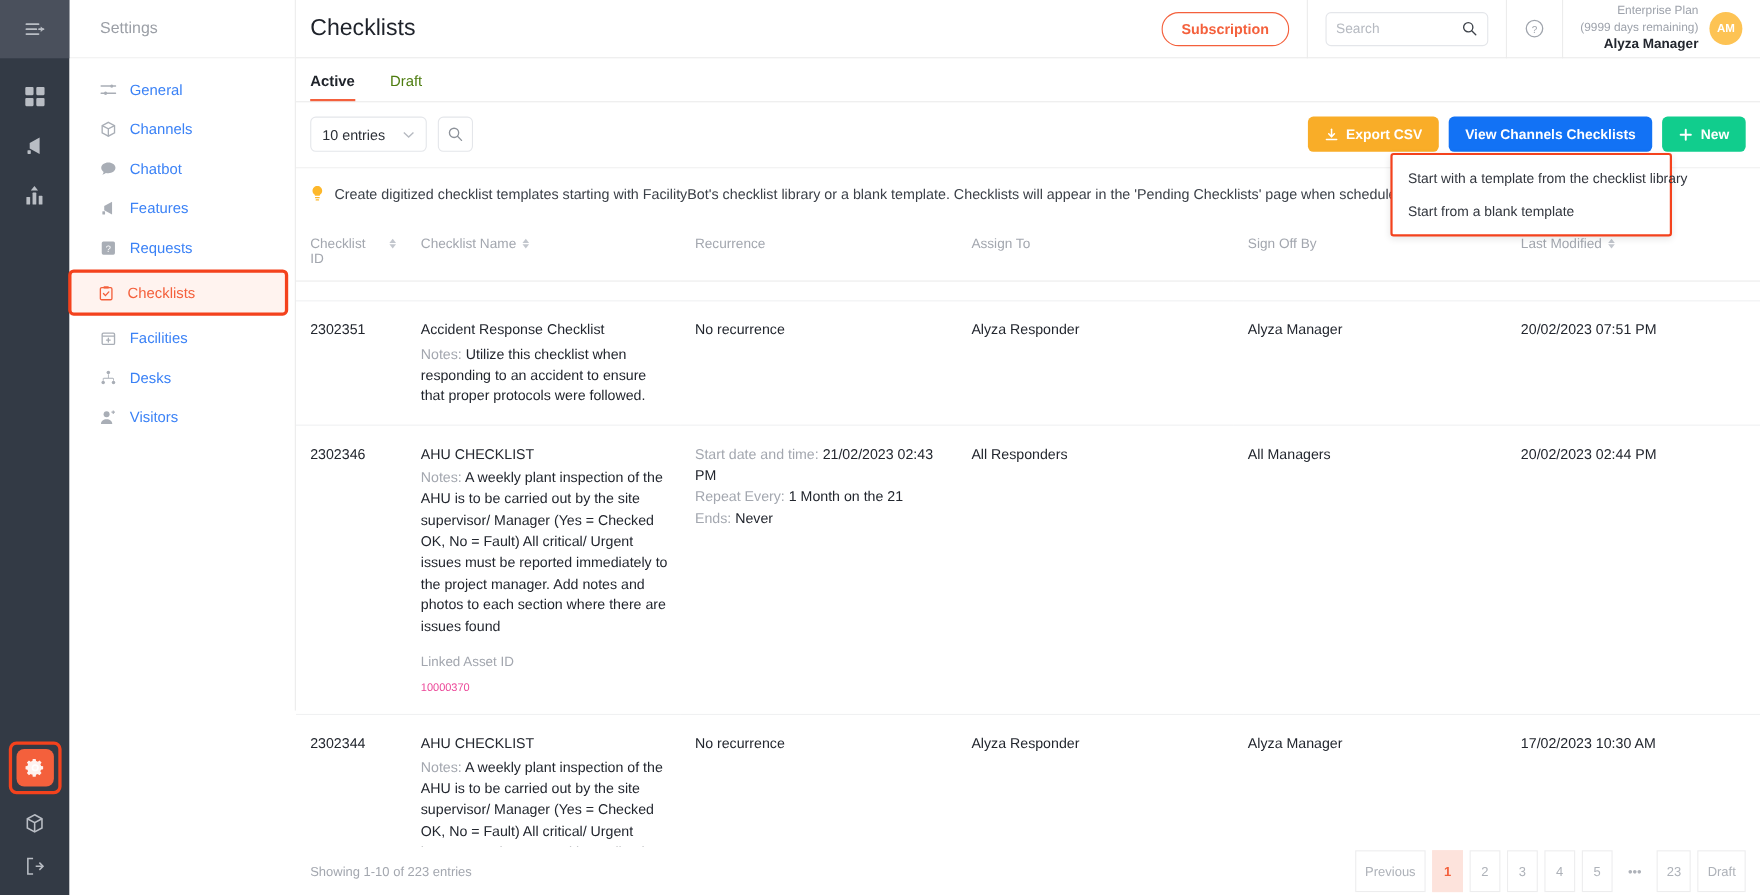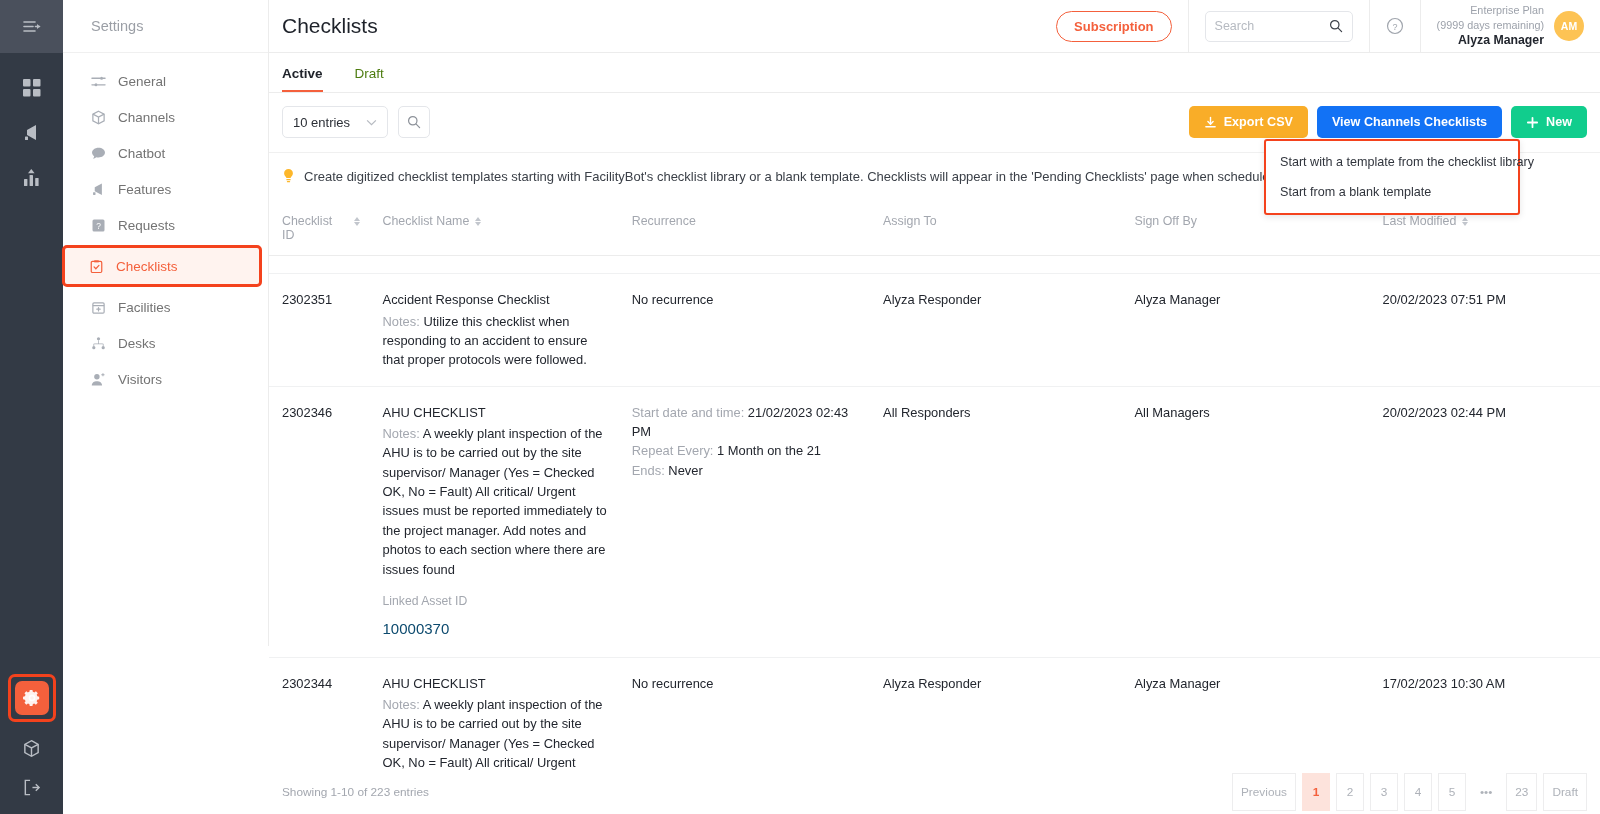--- a/index.html
+++ b/index.html
@@ -46,21 +46,21 @@
     display: flex; flex-direction: column;
   }
   .sidebar-head {
     height: 53px; display: flex; align-items: center;
     padding-left: 28px; font-size: 14.5px; color: #9b9fa6;
     border-bottom: 1px solid #f0f0f0;
   }
   .sidebar-list { padding-top: 10px; }
   .side-item {
     display: flex; align-items: center; gap: 12px;
-    padding: 10px 0 10px 27px; font-size: 13.5px; color: #737373;
+    padding: 10px 0 10px 27px; font-size: 13.5px; color: #3b82f6;
     cursor: pointer; position: relative;
   }
   .side-item .si-ic { width: 16px; height: 16px; display: flex; align-items: center; justify-content: center; flex: 0 0 16px; }
   .side-item.active {
     color: #f4603c; background: #fff3ef;
     border: 3px solid #f4421d; border-radius: 5px;
     margin: 2px 6px 2px -1px; padding-left: 23px;
   }
 
   
@@ -149,21 +149,21 @@
   .sort i.dn { border-top: 4px solid #c2c6cd; }
   tbody td {
     font-size: 12.9px; color: #22262e; padding: 16px 10px 16px 13px;
     vertical-align: top; border-bottom: 1px solid #f0f1f2; line-height: 1.5;
   }
   tbody tr.spacer td { padding: 0; height: 18px; border-bottom: 1px solid #f0f1f2; }
   .lbl { color: #a3a7af; }
   .name-title { color: #22262e; }
   .notes { margin-top: 2px; }
   .asset-lbl { color: #a3a7af; font-size: 12.2px; margin-top: 13px; }
-  .asset-id { color: #0c4a6e; font-size: 15px; margin-top: 8px; cursor: pointer; }
+  .asset-id { color: #ec4899; font-size: 10px; margin-top: 8px; cursor: pointer; }
   .rec-line { }
 
   
   .tfoot {
     position: absolute; bottom: 0; left: 0; right: 0; height: 44px;
     display: flex; align-items: center; padding: 0 13px; background: #fff;
   }
   .showing { font-size: 11.8px; color: #a3a7af; }
   .pager { margin-left: auto; display: flex; gap: 6px; align-items: center; }
   .pg {

